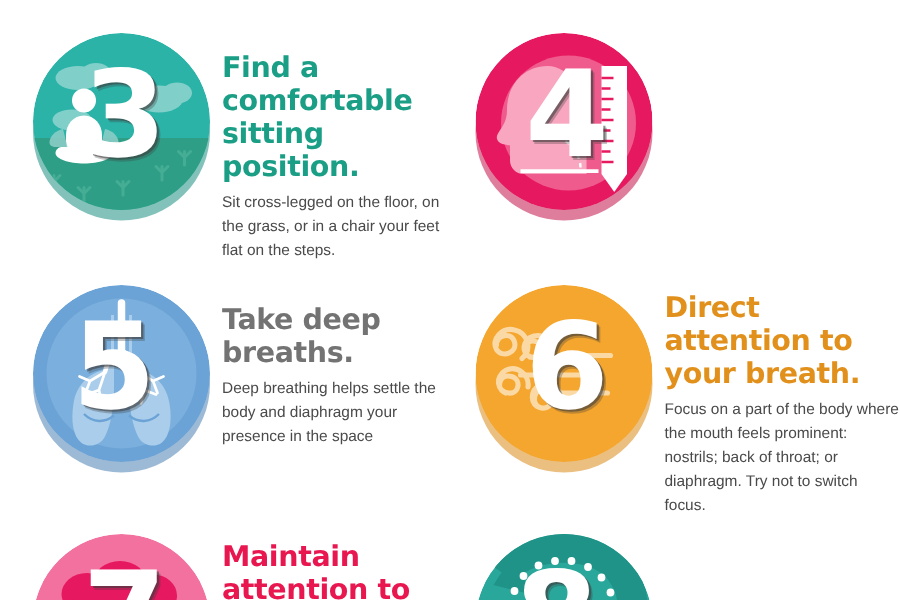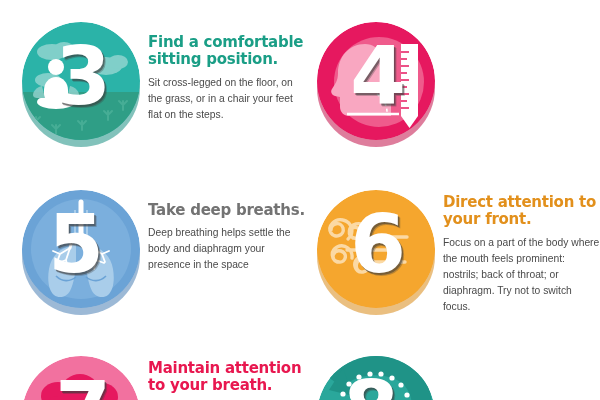--- a/index.html
+++ b/index.html
@@ -92,21 +92,21 @@
     padding-top: 16px;
     padding-left: 4px;
     max-width: 160px;
   }
   .copy-tight { padding-top: 8px; }
 
   .heading {
     margin: 0 0 6px 0;
     font-family: "DejaVu Sans", sans-serif;
     font-weight: 700;
-    font-size: 15px;
+    font-size: 19px;
     line-height: 1.16;
     letter-spacing: -0.25px;
   }
   .body {
     margin: 0;
     font-family: "Liberation Sans", sans-serif;
     font-size: 10.3px;
     line-height: 1.55;
     color: #4a4a4a;
   }
@@ -234,21 +234,21 @@
             <path d="M44 82 c-7 -2 -6 -13 2 -12 c7 1 7 11 0 12 c-8 1 -11 -9 -5 -14 c7 -5 16 0 16 8"></path>
             <path d="M30 60 h46"></path>
             <path d="M52 72 h36"></path>
             <path d="M60 47 h30"></path>
           </g>
         </svg>
       </div>
       <div class="num">6</div>
     </div>
     <div class="copy copy-tight">
-      <div class="heading" style="color:#e2901c;">Direct attention to your front.</div>
+      <div class="heading" style="color:#e2901c;">Direct attention to your breath.</div>
       <div class="body">Focus on a part of the body where the mouth feels prominent: nostrils; back of throat; or diaphragm. Try not to switch focus.</div>
     </div>
   </div>
 
   <div class="panel panel-r3 panel-c1">
     <div class="badge-wrap">
       <div class="circle-shadow" style="background:#c2124a;"></div>
       <div class="circle">
         <svg width="118" height="118" viewBox="0 0 118 118">
           <circle cx="59" cy="59" r="59" fill="#f2719f"></circle>

